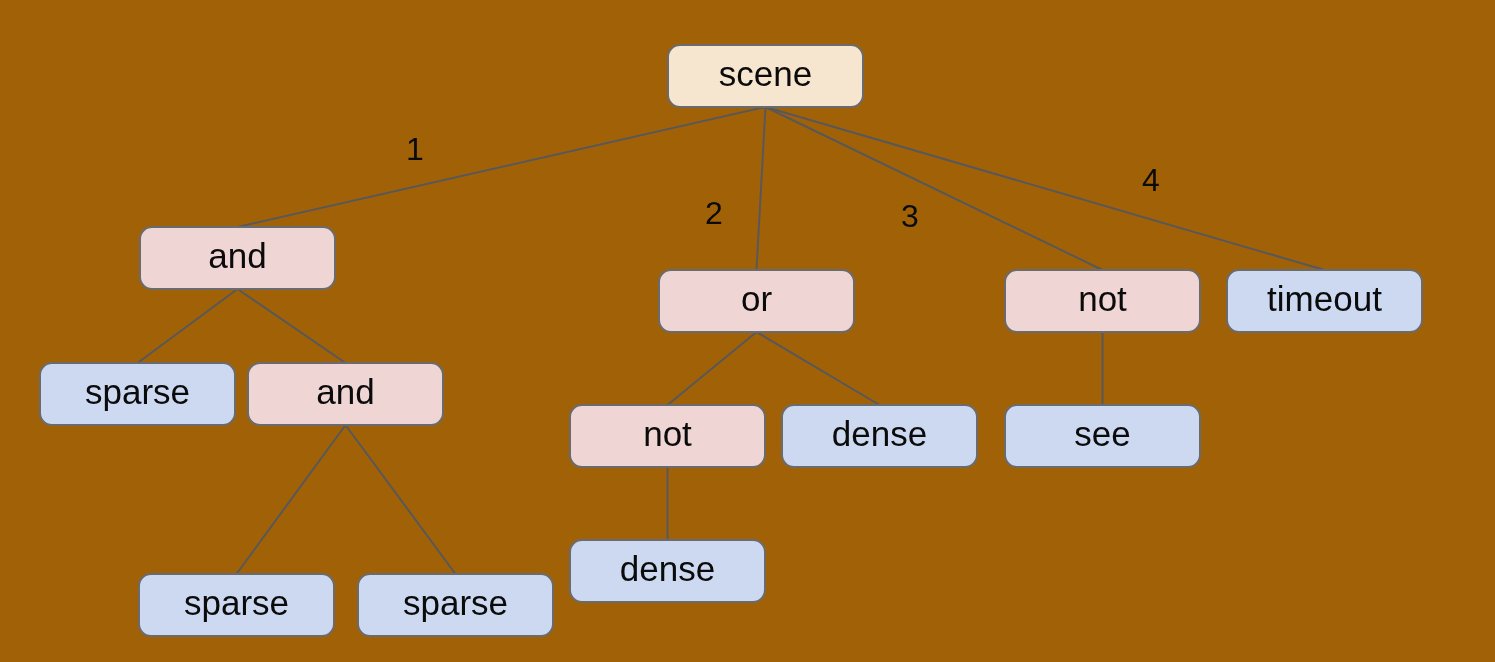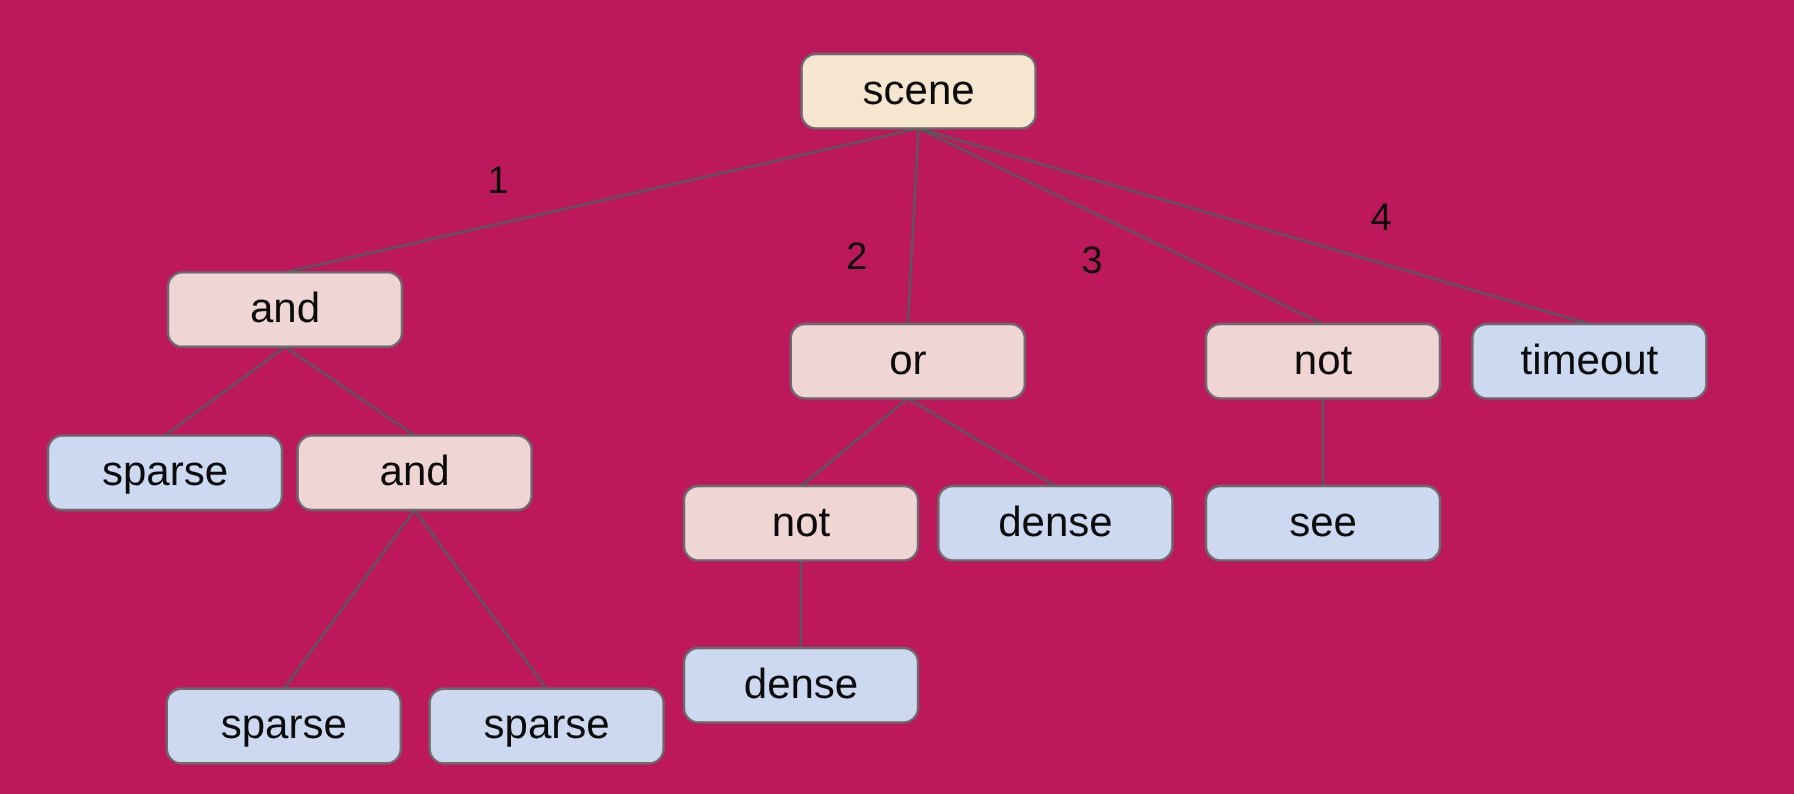--- a/index.html
+++ b/index.html
@@ -4,21 +4,21 @@
 <style>
   html, body {
     margin: 0;
     padding: 0;
     background: #fdfdfc;
   }
   #canvas {
     position: relative;
     width: 1495px;
     height: 662px;
-    background: #be185d;
+    background: #a16207;
     overflow: hidden;
     font-family: "Liberation Sans", sans-serif;
     text-decoration: underline;
   }
   svg#tree {
     position: absolute;
     left: 0;
     top: 0;
     width: 1495px;
     height: 662px;

